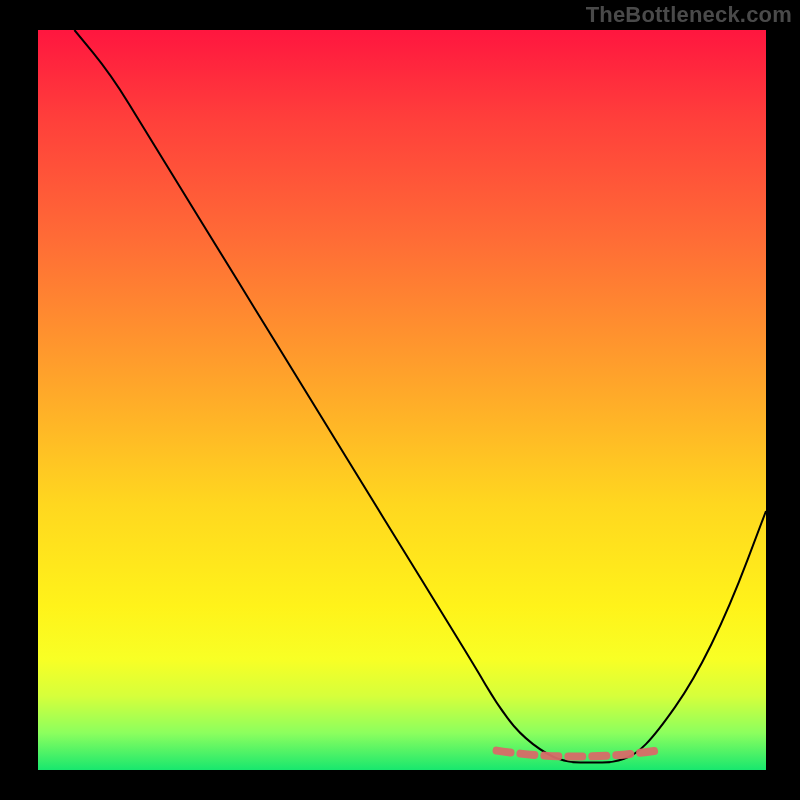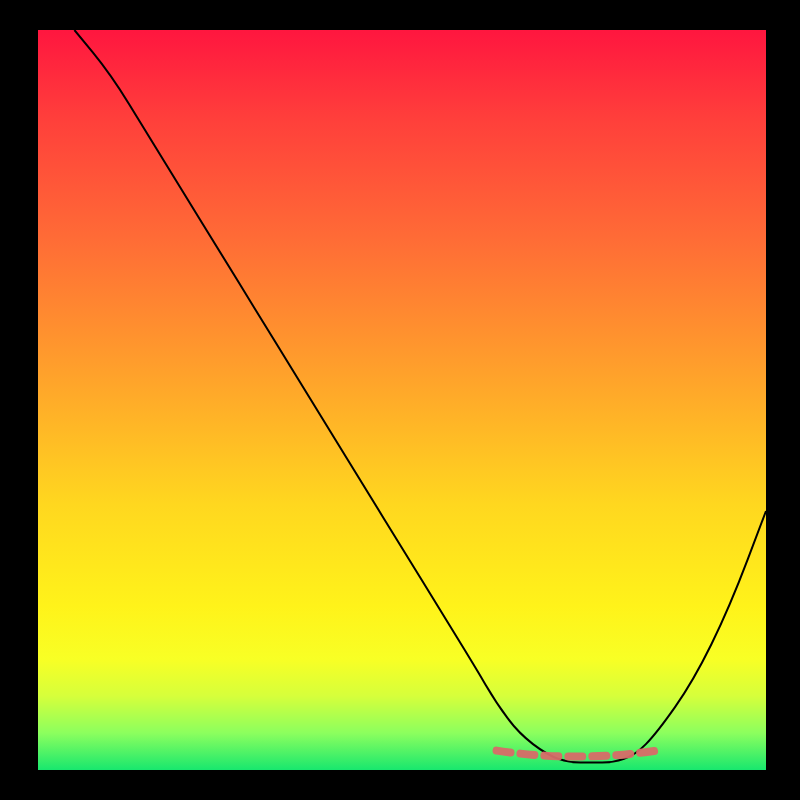--- a/index.html
+++ b/index.html
@@ -68,20 +68,21 @@
     stroke-linecap: round;
     stroke-dasharray: 14 10;
     opacity: 0.95;
   }
 </style>
 </head>
 <body>
 
 <div class="frame">
 
+  <div class="watermark">TheBottleneck.com</div>
 
   <div class="plot-area">
     <svg class="series" viewBox="0 0 728 740" preserveAspectRatio="none">
       <path id="curvePath" class="curve" d="M 36.4 0.0 Q 36.4 0.0 54.6 22.2 Q 72.8 44.4 91.0 74.0 Q 109.2 103.6 127.4 133.2 Q 145.6 162.8 163.8 192.4 Q 182.0 222.0 200.2 251.6 Q 218.4 281.2 236.6 310.8 Q 254.8 340.4 273.0 370.0 Q 291.2 399.6 309.4 429.2 Q 327.6 458.8 345.8 488.4 Q 364.0 518.0 382.2 547.6 Q 400.4 577.2 418.6 606.8 Q 436.8 636.4 447.7 654.9 Q 458.6 673.4 469.6 688.2 Q 480.5 703.0 495.0 714.1 Q 509.6 725.2 520.5 728.9 Q 531.4 732.6 542.4 732.6 Q 553.3 732.6 564.2 732.6 Q 575.1 732.6 586.0 728.9 Q 597.0 725.2 607.9 714.1 Q 618.8 703.0 637.0 677.1 Q 655.2 651.2 673.4 614.2 Q 691.6 577.2 709.8 529.1 T 728.0 481.0"></path>
       <path id="lowZonePath" class="lowzone" d="M 458.6 720.6 Q 538.7 732.6 618.8 720.6"></path>
     </svg>
   </div>
 
 </div>
 

